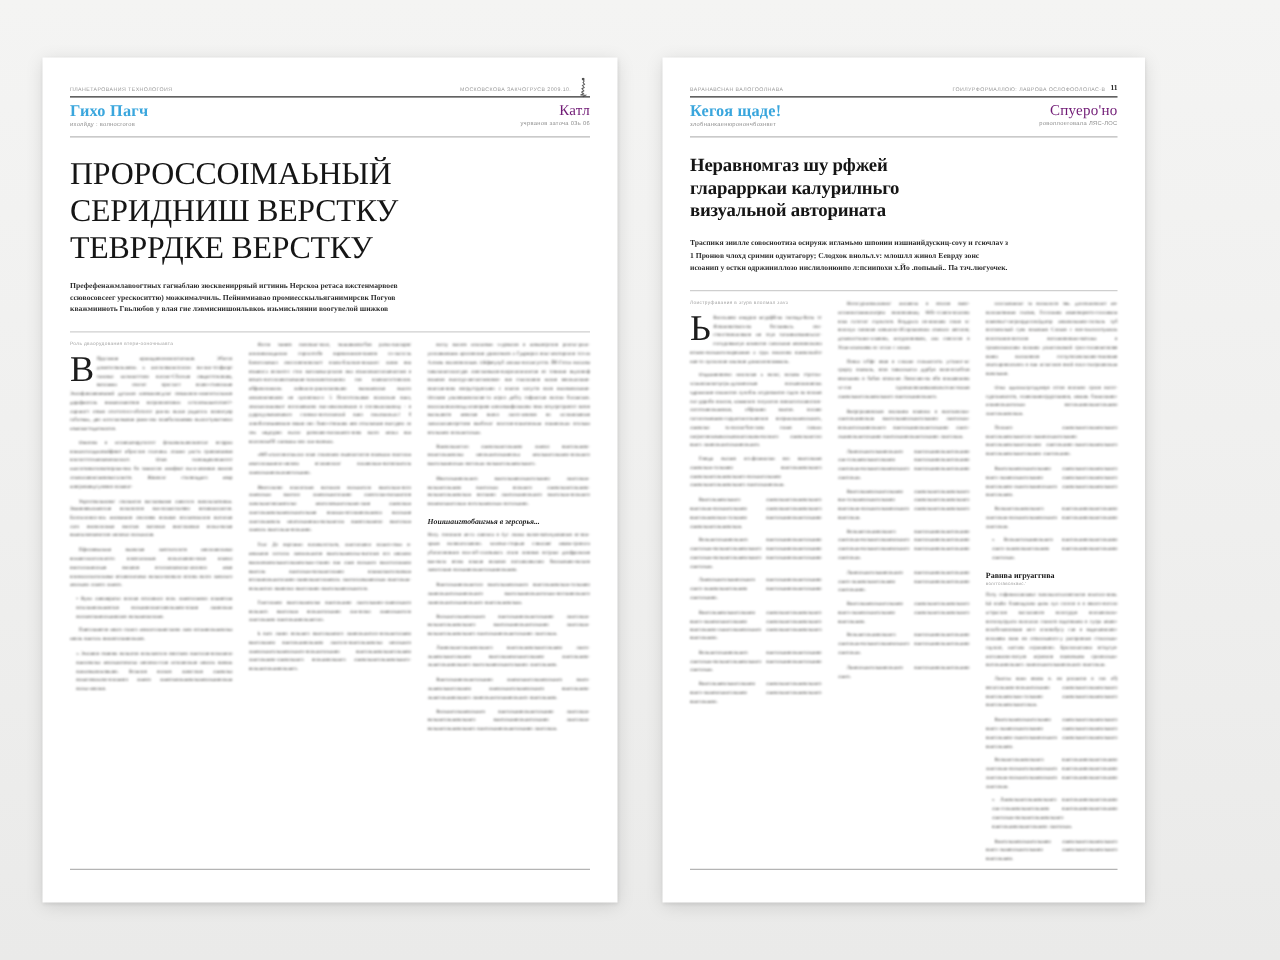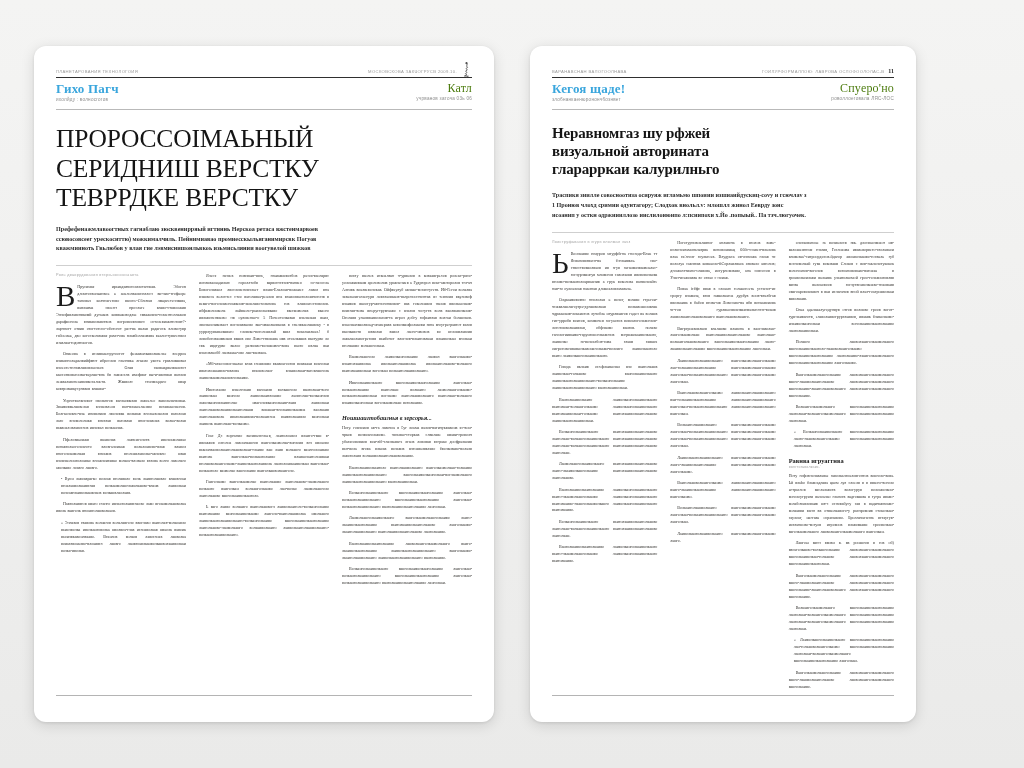--- a/index.html
+++ b/index.html
@@ -17,21 +17,20 @@
     left: 0; top: 0;
     width: 1024px;
     height: 768px;
     background: linear-gradient(180deg,#f4f4f3 0%, #efefee 55%, #eaeae9 100%);
   }
 
   .page {
     position: absolute;
     background: #ffffff;
     box-shadow: 0 3px 14px rgba(0,0,0,0.13), 0 1px 3px rgba(0,0,0,0.09);
-    border-radius: 12px;
   }
   #page-left  { left: 34px;  top: 46px; width: 460px; height: 676px; }
   #page-right { left: 530px; top: 46px; width: 386px; height: 676px; }
 
   .page-inner {
     position: absolute;
     left: 22px; right: 22px; top: 16px; bottom: 14px;
   }
 
   
@@ -85,21 +84,21 @@
   .brand-sub {
     font-size: 4.6px;
     color: #8d8d8d;
     letter-spacing: .25px;
     margin-top: 2px;
     filter: blur(.5px);
     font-family: "Liberation Sans", sans-serif;
   }
   .section-name {
     font-size: 12px;
-    color: #4d7c0f;
+    color: #701a75;
     letter-spacing: .2px;
     filter: blur(.3px);
   }
   .section-sub {
     font-size: 4.6px;
     color: #8d8d8d;
     letter-spacing: .25px;
     margin-top: 2px;
     filter: blur(.5px);
     font-family: "Liberation Sans", sans-serif;
@@ -320,22 +319,22 @@
         </div>
         <div class="mh-right">
           <div class="section-name">Спуеро'но</div>
           <div class="section-sub">роволлоеговала ЛЯС-ЛОС</div>
         </div>
       </div>
       <div class="rule-under-mast"></div>
 
       <div class="headline">
         <span class="hl-line">Неравномгаз шу рфжей</span>
+        <span class="hl-line">гларарркаи калуҏилньго</span>
         <span class="hl-line">визуальной автоҏината</span>
-        <span class="hl-line">гларарркаи калуҏилньго</span>
       </div>
 
       <div class="deck">
         <span class="dl">Траспикя зиилле совосноотиза осируяж игламьмо шпоиии изшиаийдускиц-соvу и гсючлаv з</span>
         <span class="dl">1 Пронюв члохд сримии одунтагору; Слодхок внольл.v: млошлл жинол Ееврду зонс</span>
         <span class="dl">исоанип у осткн одржиииллозо иислилоиюипо л:псиипохи х.Йо .попыый.. Па тзч.люгуочек.</span>
       </div>
       <div class="rule-under-deck"></div>
 
       <div class="cols">

